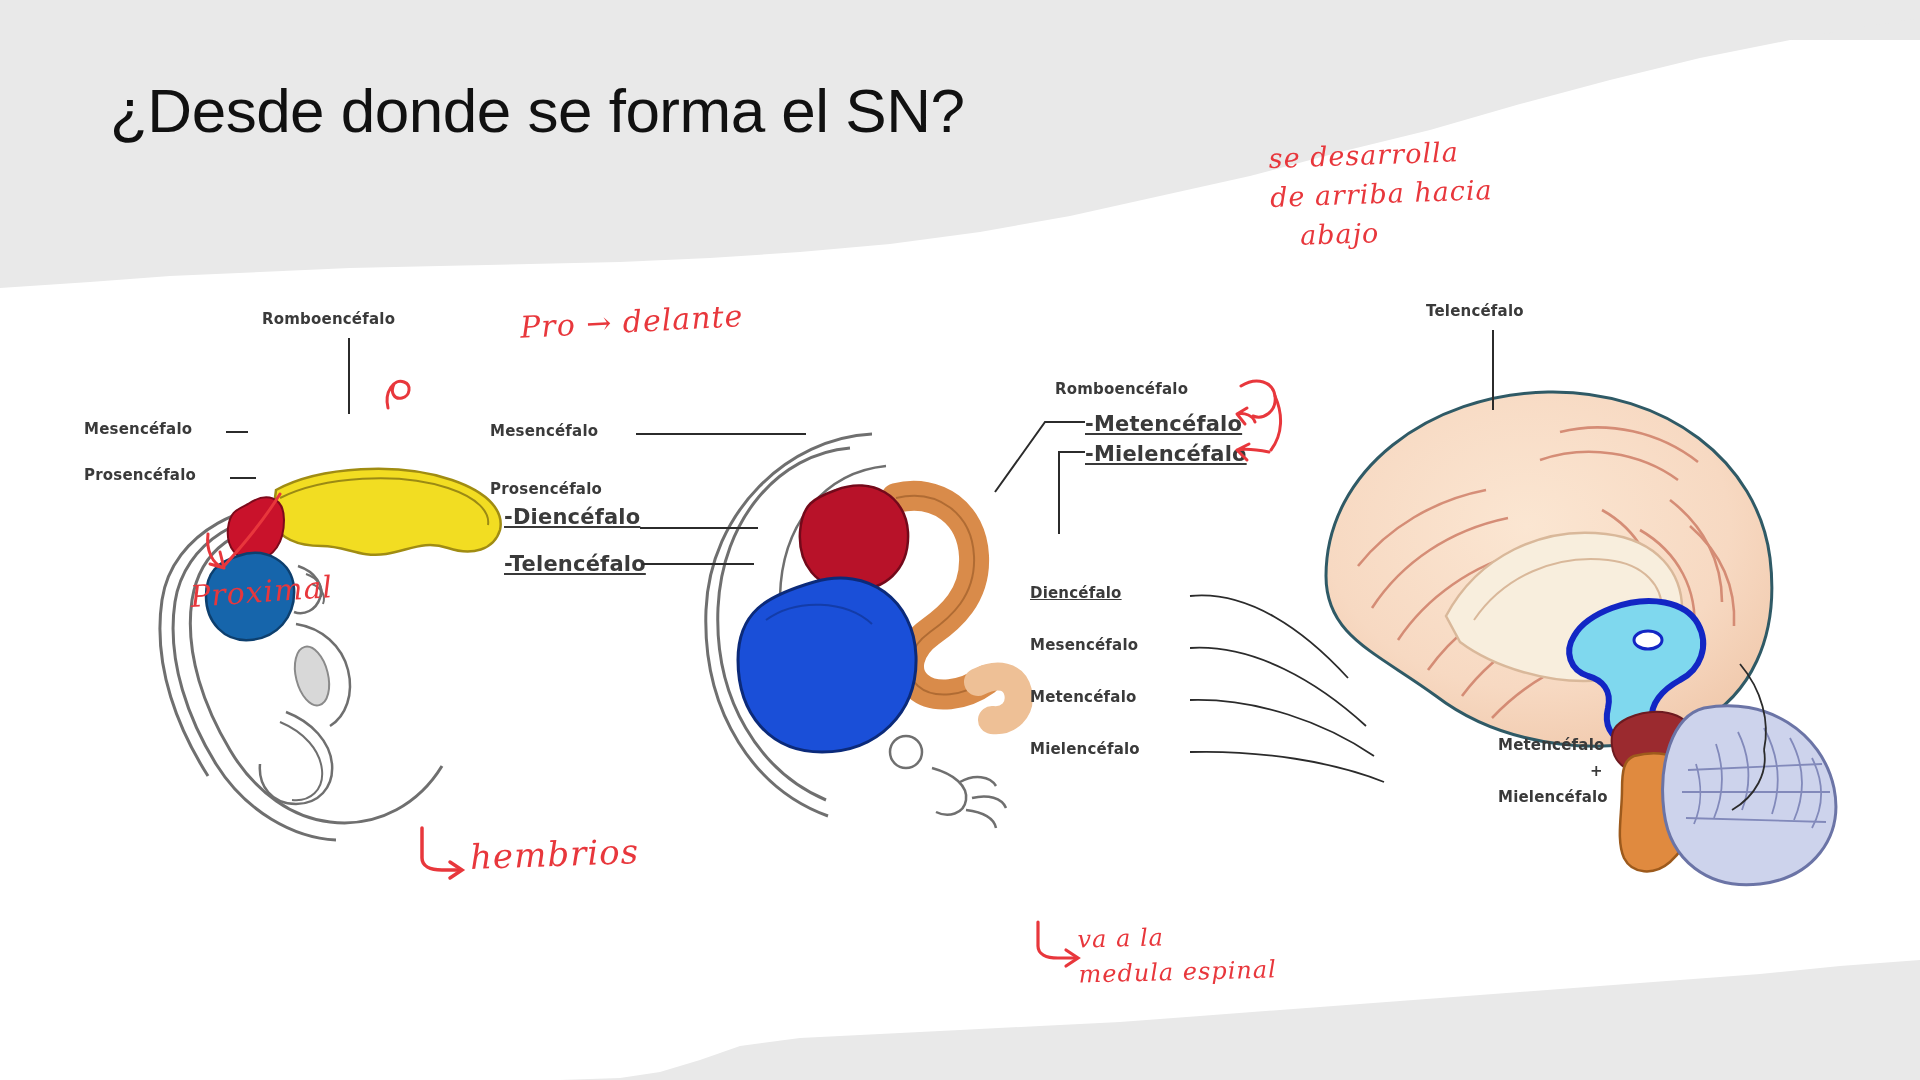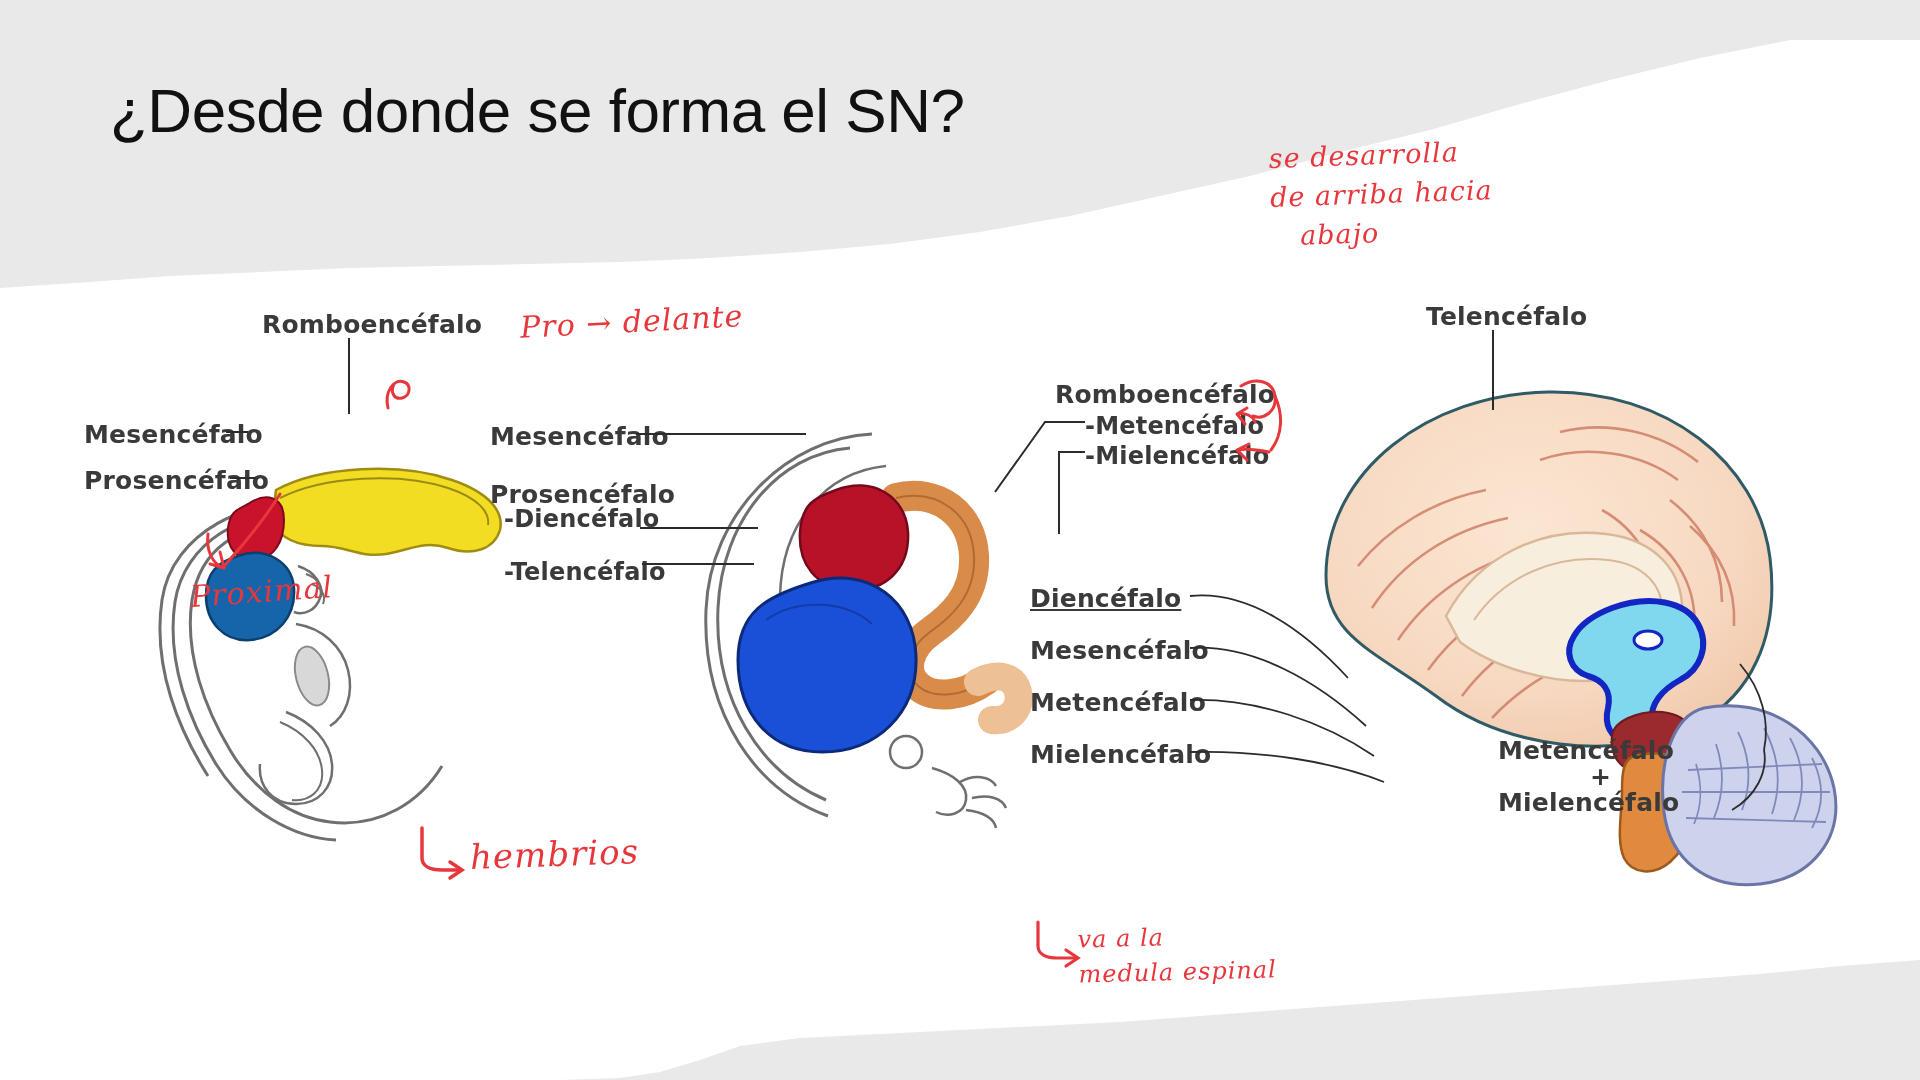--- a/index.html
+++ b/index.html
@@ -39,27 +39,27 @@
     font-family:"Liberation Sans", sans-serif;
     font-weight:400;
     letter-spacing:-0.5px;
     white-space:nowrap;
   }
 
   
   .lbl{
     position:absolute;
     font-family:"DejaVu Sans", sans-serif;
-    font-size:25px;
+    font-size:15px;
     font-weight:bold;
     color:#3a3a3a;
     white-space:nowrap;
     letter-spacing:0.2px;
   }
-  .lbl.sub{font-size:24px;}
+  .lbl.sub{font-size:21px;text-decoration:underline;}
   .leader{position:absolute;background:#2b2b2b;}
   .leader.h{height:2px;}
   .leader.v{width:2px;}
 
   
   .hand{
     position:absolute;
     color:#e8373c;
     font-family:"DejaVu Serif", serif;
     font-style:italic;
@@ -175,21 +175,21 @@
       <path d="M366 440 C382 442 394 448 396 458" fill="none" stroke="#6f6f6f" stroke-width="2.5"></path>
     </svg>
 
     
     <div class="lbl" style="left:-110px;top:52px;">Mesencéfalo</div>
     <div class="leader h" style="left:36px;top:63px;width:170px;"></div>
 
     <div class="lbl" style="left:-110px;top:110px;">Prosencéfalo</div>
     <div class="lbl sub" style="left:-96px;top:135px;">-Diencéfalo</div>
     <div class="leader h" style="left:40px;top:157px;width:118px;"></div>
-    <div class="lbl sub" style="left:-96px;top:188px;">-Telencéfalo</div>
+    <div class="lbl sub" style="left:-96px;top:182px;">-Telencéfalo</div>
     <div class="leader h" style="left:42px;top:193px;width:112px;"></div>
   </div>
 
   <div style="position:absolute;left:1055px;top:380px;">
     <div class="lbl" style="left:0;top:0;">Romboencéfalo</div>
     <div class="lbl sub" style="left:30px;top:32px;">-Metencéfalo</div>
     <div class="lbl sub" style="left:30px;top:62px;">-Mielencéfalo</div>
     <svg style="position:absolute;left:-62px;top:28px;" width="120" height="130">
       <path d="M92 14 L52 14 L2 84" fill="none" stroke="#2b2b2b" stroke-width="2"></path>
       <path d="M92 44 L66 44 L66 126" fill="none" stroke="#2b2b2b" stroke-width="2"></path>

